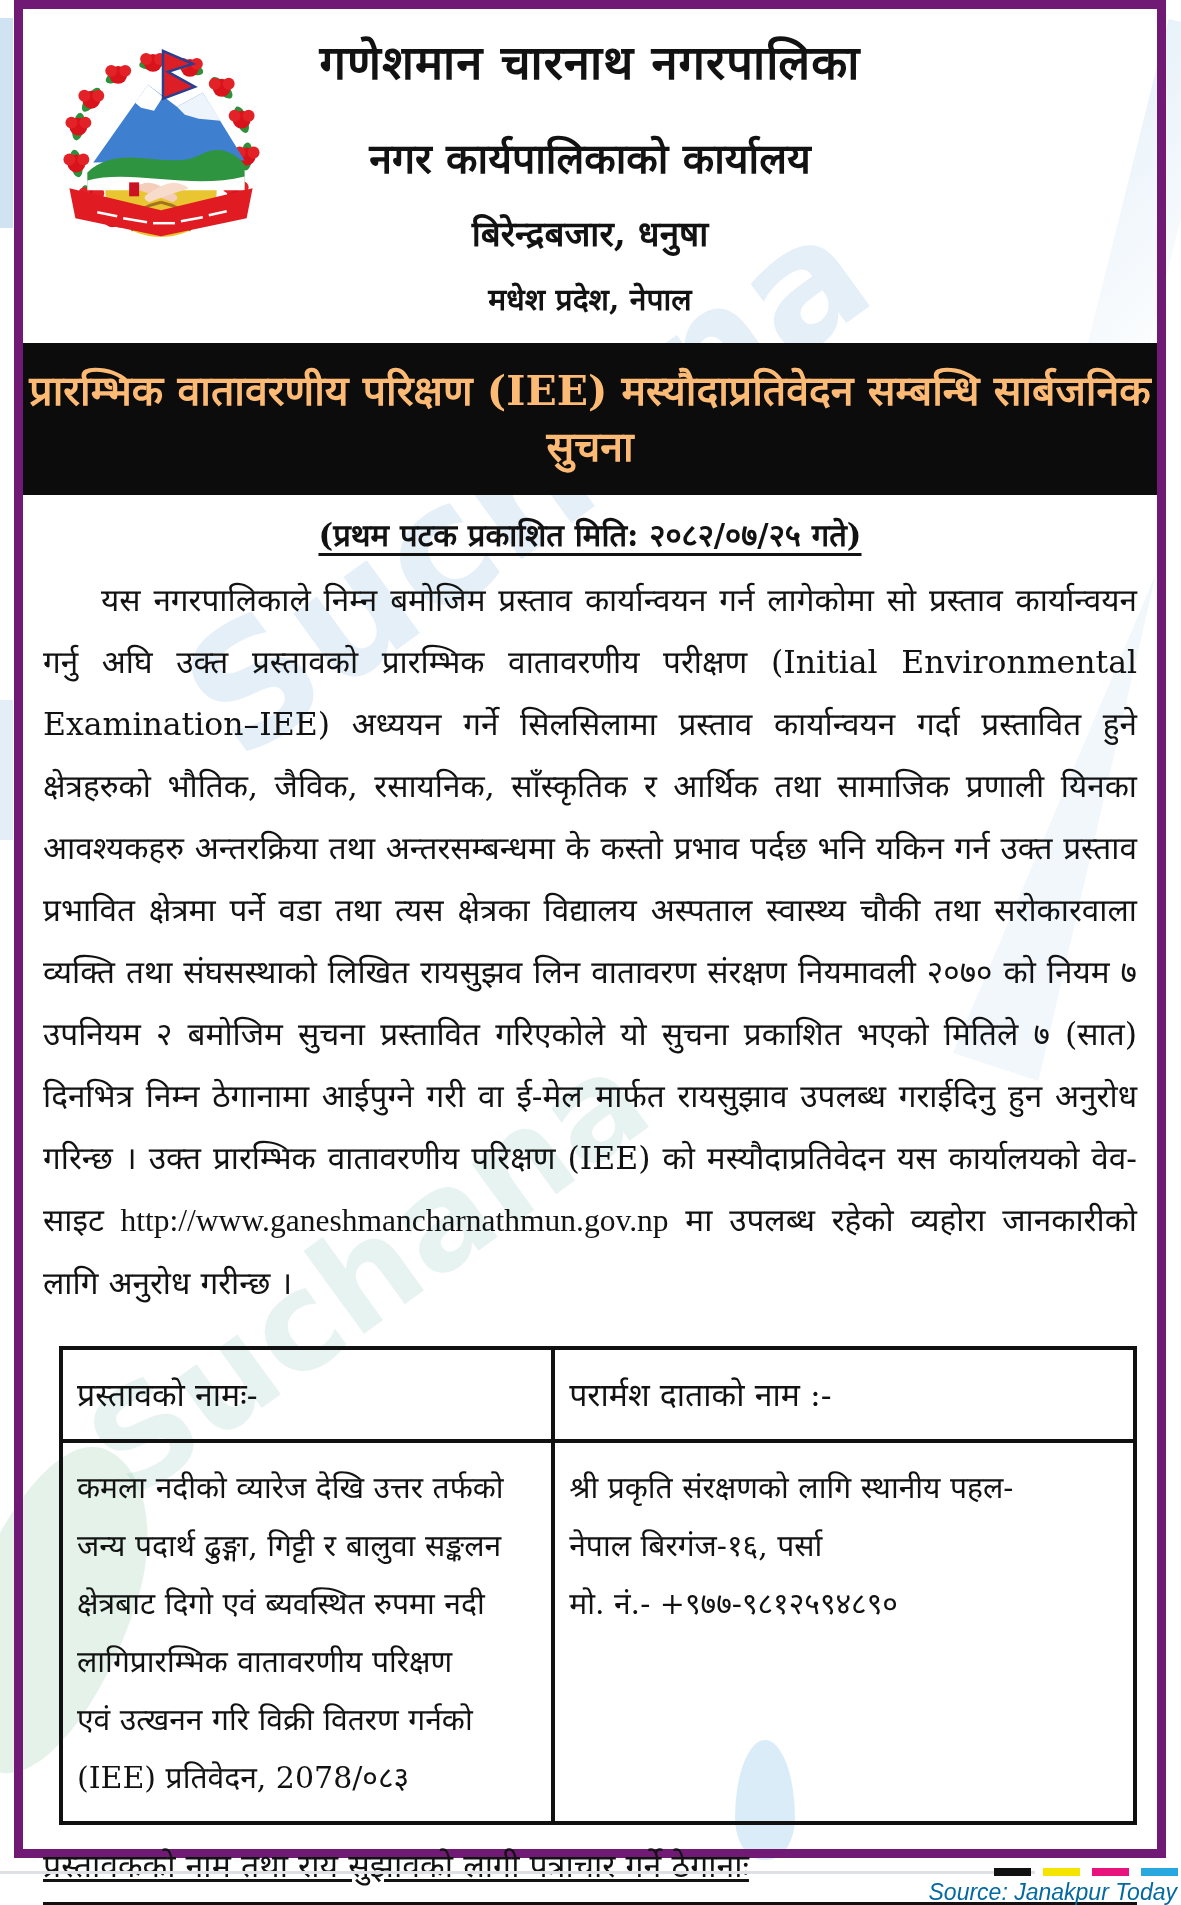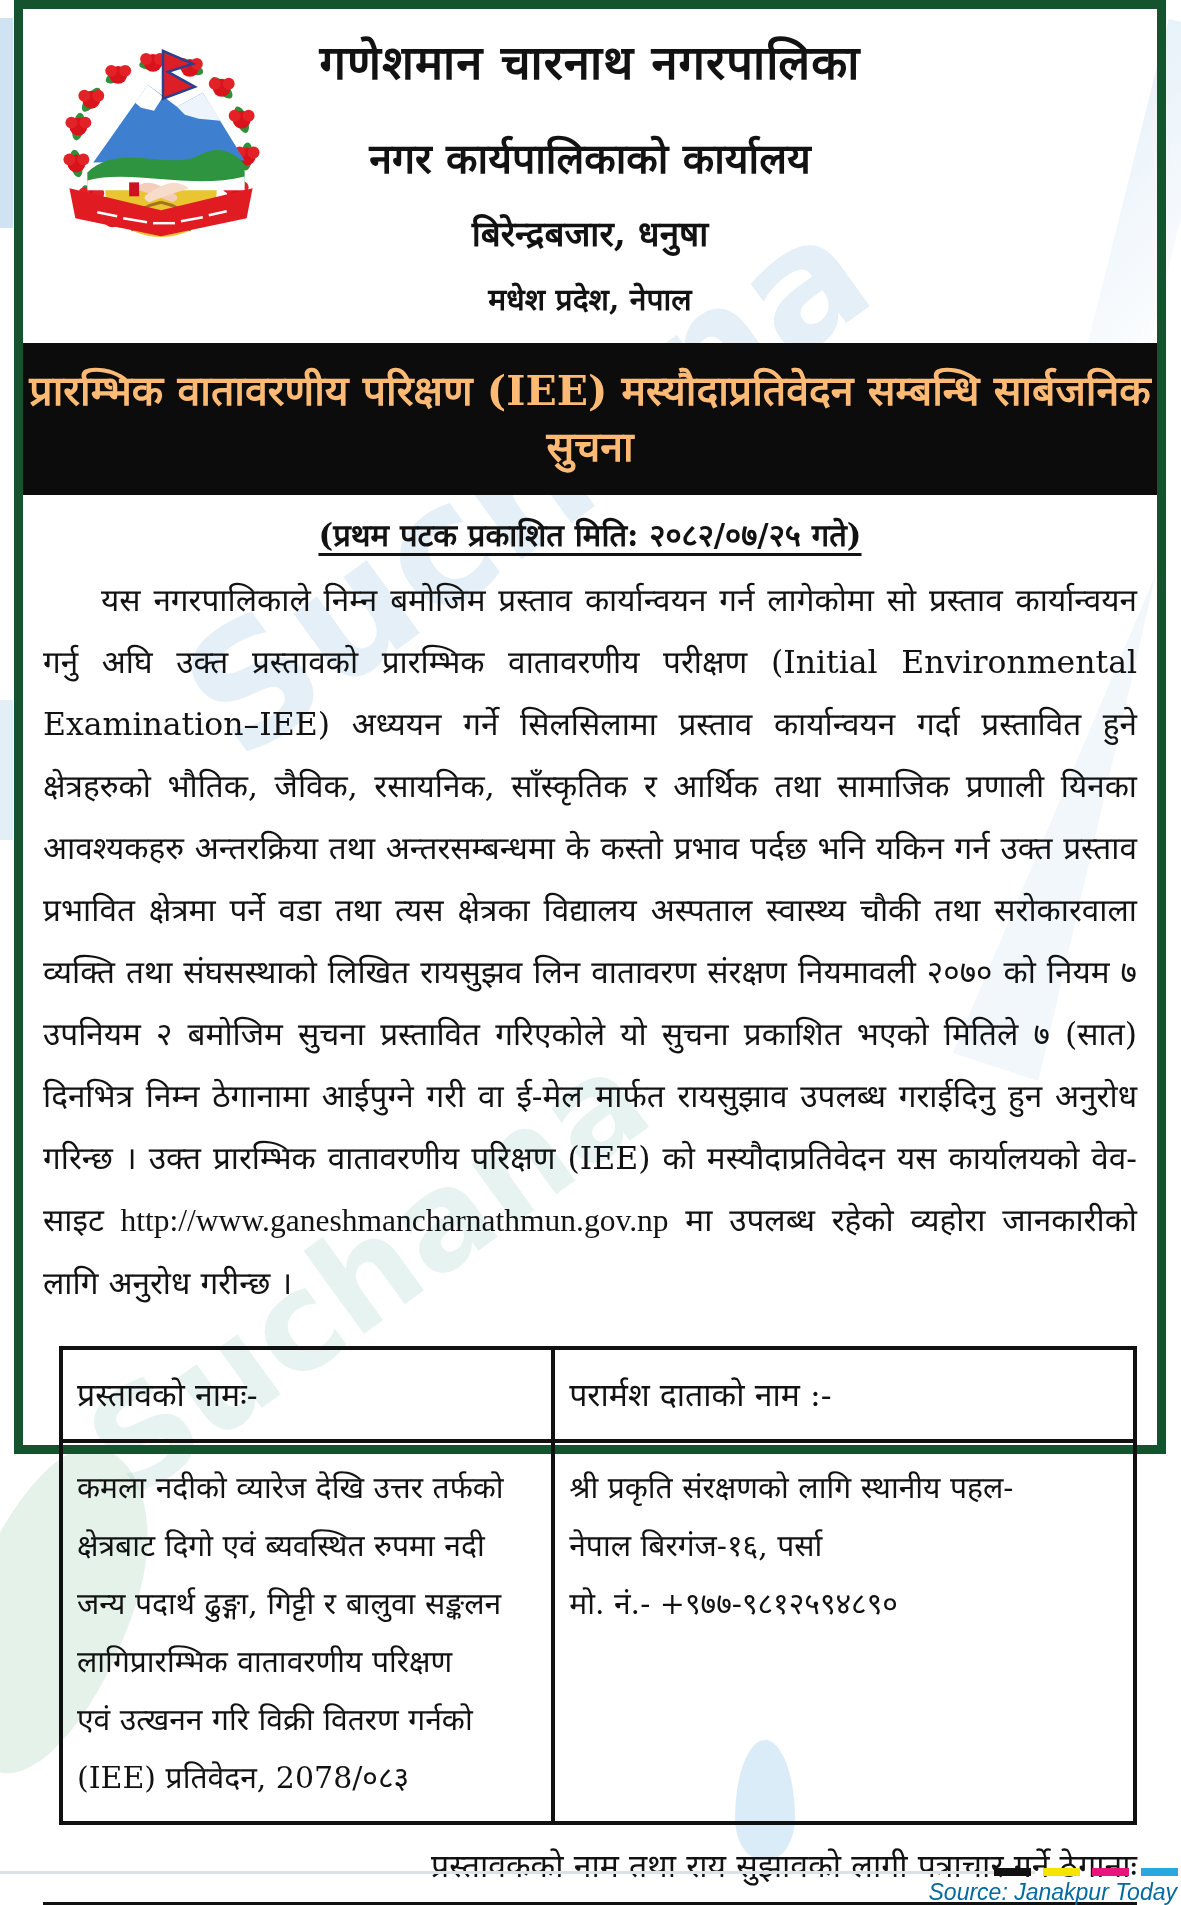--- a/index.html
+++ b/index.html
@@ -14,22 +14,22 @@
   .streak{background:linear-gradient(120deg, rgba(150,195,230,0.22), rgba(150,195,230,0));}
   .streak1{right:4px;top:20px;width:60px;height:420px;transform:rotate(14deg);}
   .streak2{right:60px;top:560px;width:90px;height:520px;transform:rotate(18deg);clip-path:polygon(50% 0,100% 100%,0 100%);background:rgba(160,200,232,0.14);}
   .leaf{left:-30px;top:1440px;width:160px;height:340px;border-radius:50% 50% 50% 50%/60% 40% 60% 40%;background:rgba(120,190,145,0.20);transform:rotate(18deg);}
   .drop{left:735px;top:1740px;width:60px;height:120px;border-radius:50% 50% 45% 45%/65% 65% 35% 35%;background:rgba(150,200,235,0.35);}
   .wm{font-family:"DejaVu Sans",sans-serif;font-weight:bold;white-space:nowrap;}
   .wm1{left:150px;top:640px;font-size:165px;color:rgba(120,175,215,0.20);transform:rotate(-36deg);transform-origin:left top;}
   .wm2{left:60px;top:1400px;font-size:135px;color:rgba(110,185,165,0.17);transform:rotate(-36deg);transform-origin:left top;}
   
   .frame{
-    position:absolute;left:14px;top:0;width:1152px;height:1454px;
-    border:9px solid #14532d;box-sizing:border-box;z-index:1;
+    position:absolute;left:14px;top:0;width:1152px;height:1858px;
+    border:9px solid #701a75;box-sizing:border-box;z-index:1;
     padding:6px 20px 0 20px;background:transparent;
   }
   
   .logo{position:absolute;left:28px;top:32px;width:220px;height:224px;}
   .header-text{text-align:center;padding-top:14px;position:relative;z-index:2;}
   .h1{font-size:47px;font-weight:bold;letter-spacing:1px;}
   .h2{font-size:41px;font-weight:bold;margin-top:36px;}
   .h3{font-size:35px;font-weight:bold;margin-top:24px;}
   .h4{font-size:30px;font-weight:bold;margin-top:22px;}
   
@@ -48,21 +48,21 @@
     font-size:31.5px;line-height:62px;text-align:justify;
     text-indent:58px;margin-top:14px;position:relative;z-index:2;
   }
   .body-text .latin{font-family:"Liberation Serif","DejaVu Serif",serif;}
   
   .t1{display:grid;grid-template-columns:46% 54%;border:4px solid #111;margin-top:10px;background:transparent;margin-left:16px;}
   .t1 .hcell{border-bottom:4px solid #111;padding:22px 14px 24px 14px;font-size:32px;}
   .t1 .c1{border-right:4px solid #111;}
   .t1 .bcell{padding:16px 14px 14px 14px;font-size:30px;line-height:58px;}
   
-  .addr-heading{text-align:right;font-size:32px;padding:18px 0 16px 0;}
+  .addr-heading{text-align:left;font-size:32px;padding:18px 0 16px 0;text-decoration:underline;}
   
   .t2{display:grid;grid-template-columns:53.5% 46.5%;border:4px solid #111;}
   .t2 .cell{padding:12px 16px 16px 16px;font-size:30px;line-height:54px;}
   .t2 .c1{border-right:4px solid #111;}
   
   .regline{position:absolute;left:0;top:1871px;width:1035px;height:3px;background:#dde1e4;z-index:1;}
   .bars{position:absolute;top:1868px;right:3px;display:flex;gap:12px;z-index:1;}
   .bar{width:37px;height:8px;}
   .source{
     position:absolute;top:1879px;right:4px;z-index:1;
@@ -210,22 +210,22 @@
 
   <div class="dateline">(प्रथम पटक प्रकाशित मिति: २०८२/०७/२५ गते)</div>
 
   <p class="body-text"><span>यस नगरपालिकाले निम्न बमोजिम प्रस्ताव कार्यान्वयन गर्न लागेकोमा सो प्रस्ताव कार्यान्वयन गर्नु अघि उक्त प्रस्तावको प्रारम्भिक वातावरणीय परीक्षण (Initial Environmental Examination–IEE) अध्ययन गर्ने सिलसिलामा प्रस्ताव कार्यान्वयन गर्दा प्रस्तावित हुने क्षेत्रहरुको भौतिक, जैविक, रसायनिक, साँस्कृतिक र आर्थिक तथा सामाजिक प्रणाली यिनका आवश्यकहरु अन्तरक्रिया तथा अन्तरसम्बन्धमा के कस्तो प्रभाव पर्दछ भनि यकिन गर्न उक्त प्रस्ताव प्रभावित क्षेत्रमा पर्ने वडा तथा त्यस क्षेत्रका विद्यालय अस्पताल स्वास्थ्य चौकी तथा सरोकारवाला व्यक्ति तथा संघसस्थाको लिखित रायसुझव लिन वातावरण संरक्षण नियमावली २०७० को नियम ७ उपनियम २ बमोजिम सुचना प्रस्तावित गरिएकोले यो सुचना प्रकाशित भएको मितिले ७ (सात) दिनभित्र निम्न ठेगानामा आईपुग्ने गरी वा ई-मेल मार्फत रायसुझाव उपलब्ध गराईदिनु हुन अनुरोध गरिन्छ । उक्त प्रारम्भिक वातावरणीय परिक्षण (IEE) को मस्यौदाप्रतिवेदन यस कार्यालयको वेव-साइट </span><span class="latin">http://www.ganeshmancharnathmun.gov.np</span><span> मा उपलब्ध रहेको व्यहोरा जानकारीको लागि अनुरोध गरीन्छ ।</span></p>
 
   <div class="t1">
     <div class="hcell c1">प्रस्तावको नामः-</div>
     <div class="hcell">परार्मश दाताको नाम :-</div>
     <div class="bcell c1">
       <div>कमला नदीको व्यारेज देखि उत्तर तर्फको</div>
+      <div>जन्य पदार्थ ढुङ्गा, गिट्टी र बालुवा सङ्कलन</div>
       <div>क्षेत्रबाट दिगो एवं ब्यवस्थित रुपमा नदी</div>
-      <div>जन्य पदार्थ ढुङ्गा, गिट्टी र बालुवा सङ्कलन</div>
       <div>लागिप्रारम्भिक  वातावरणीय  परिक्षण</div>
       <div>एवं उत्खनन गरि विक्री वितरण गर्नको</div>
       <div>(IEE) प्रतिवेदन, 2078/०८३</div>
     </div>
     <div class="bcell">
       <div>श्री प्रकृति संरक्षणको लागि स्थानीय पहल-</div>
       <div>नेपाल बिरगंज-१६, पर्सा</div>
       <div>मो. नं.- +९७७-९८१२५९४८९०</div>
     </div>
   </div>

